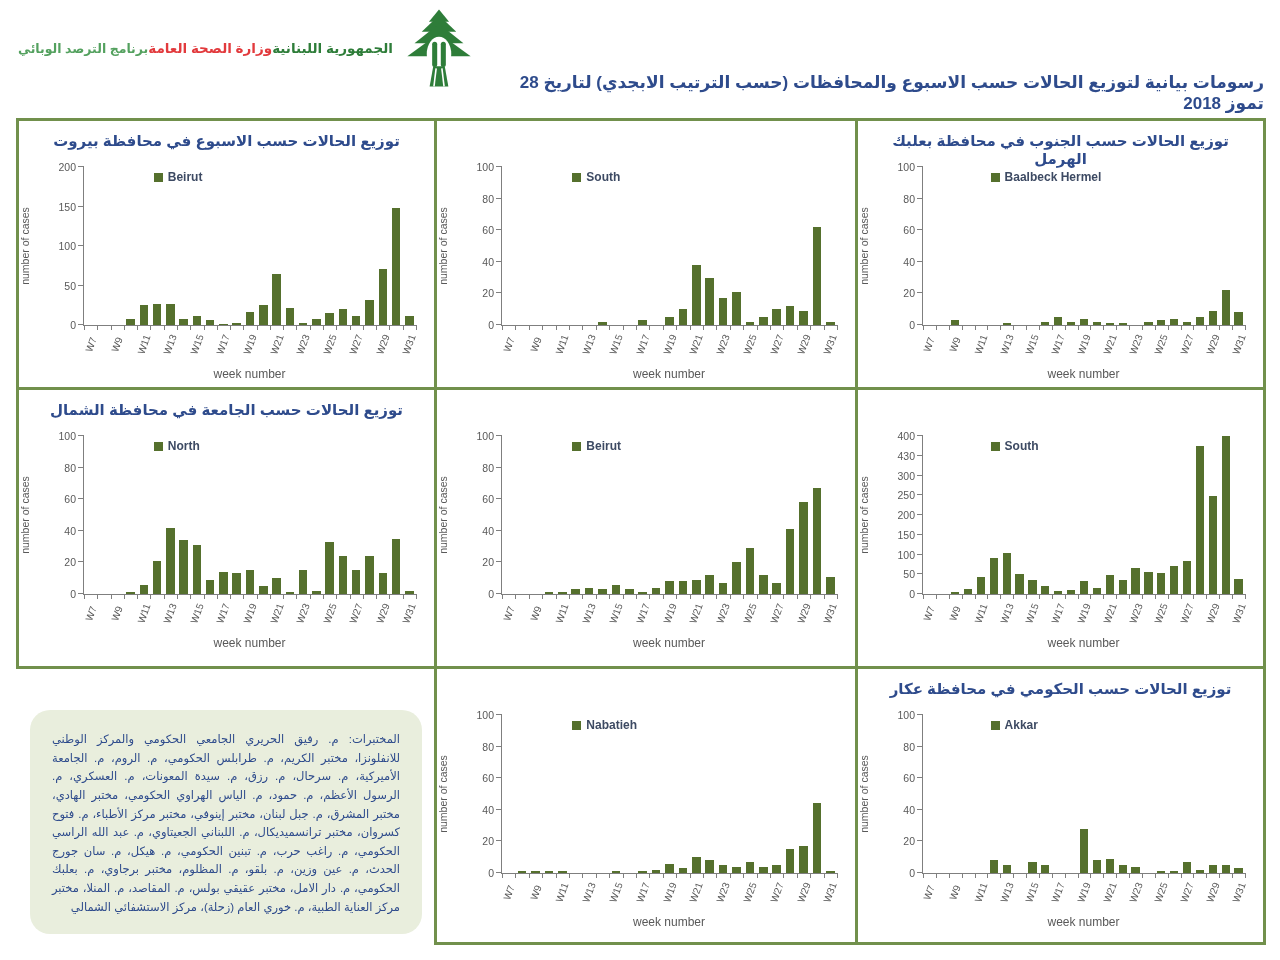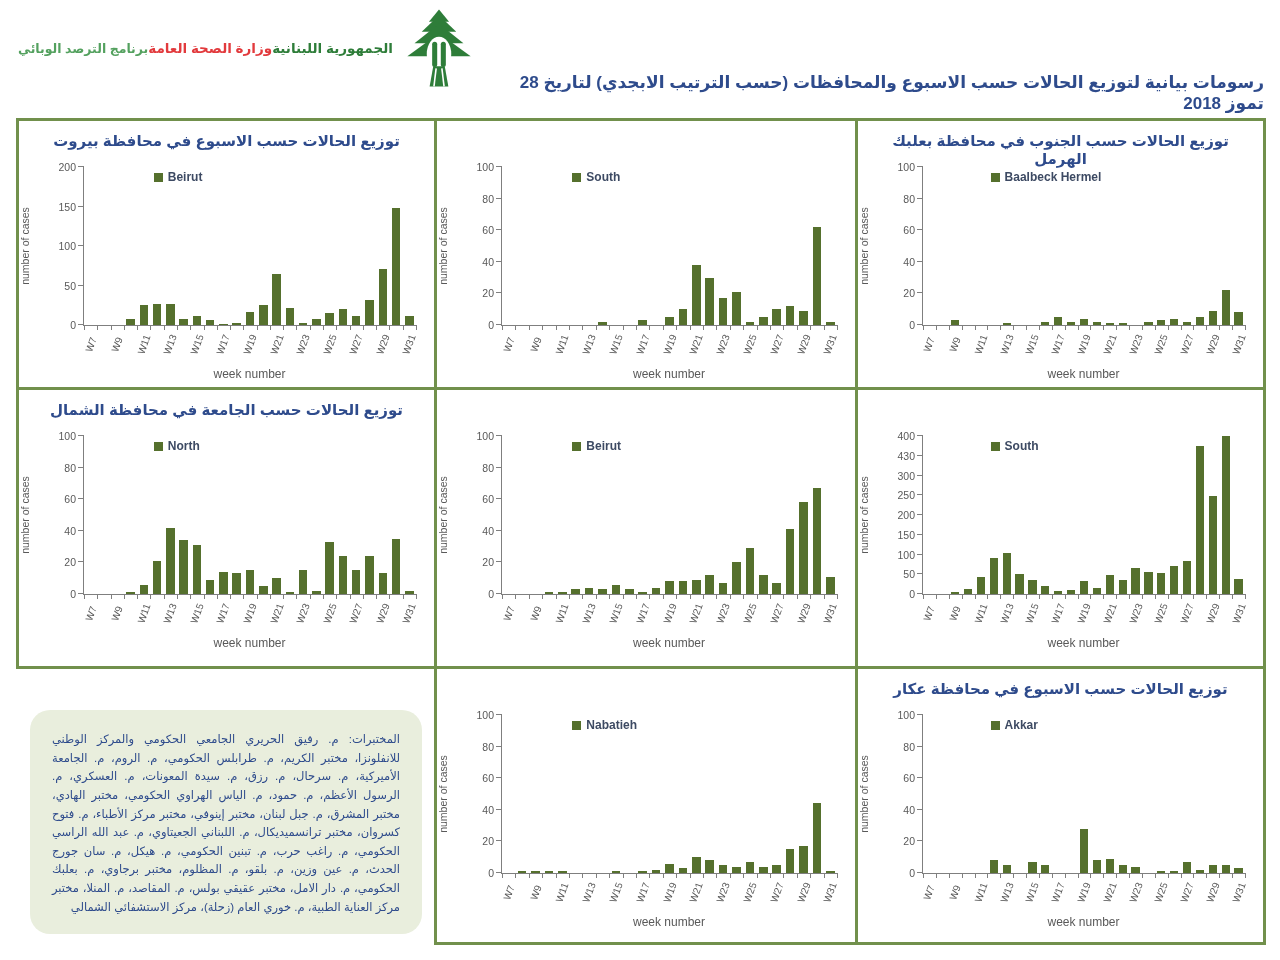--- a/index.html
+++ b/index.html
@@ -673,21 +673,21 @@
       <div class="xtick-label" style="left: calc(98% - 15px); top: calc(100% + 14px);">W31</div>
       <div class="legend">
         <div class="legend-swatch"></div>
         <div class="">Nabatieh</div>
       </div>
     </div>
   <div class="xlabel">week number</div>
 </div>
 
 <div class="panel" style="left:855px;top:666px;width:411px;height:279px;">
-  <div class="chart-title">توزيع الحالات حسب  الاسبوع في محافظة عكار</div>
+  <div class="chart-title">توزيع الحالات حسب  الحكومي في محافظة عكار</div>
   <div class="plot">
       <div class="ylabel">number of cases</div>
       <div class="ytick-label" style="bottom: calc(0% - 6px);">0</div>
       <div class="ytick-mark" style="bottom: 0%;"></div>
       <div class="ytick-label" style="bottom: calc(20% - 6px);">20</div>
       <div class="ytick-mark" style="bottom: 20%;"></div>
       <div class="ytick-label" style="bottom: calc(40% - 6px);">40</div>
       <div class="ytick-mark" style="bottom: 40%;"></div>
       <div class="ytick-label" style="bottom: calc(60% - 6px);">60</div>
       <div class="ytick-mark" style="bottom: 60%;"></div>

